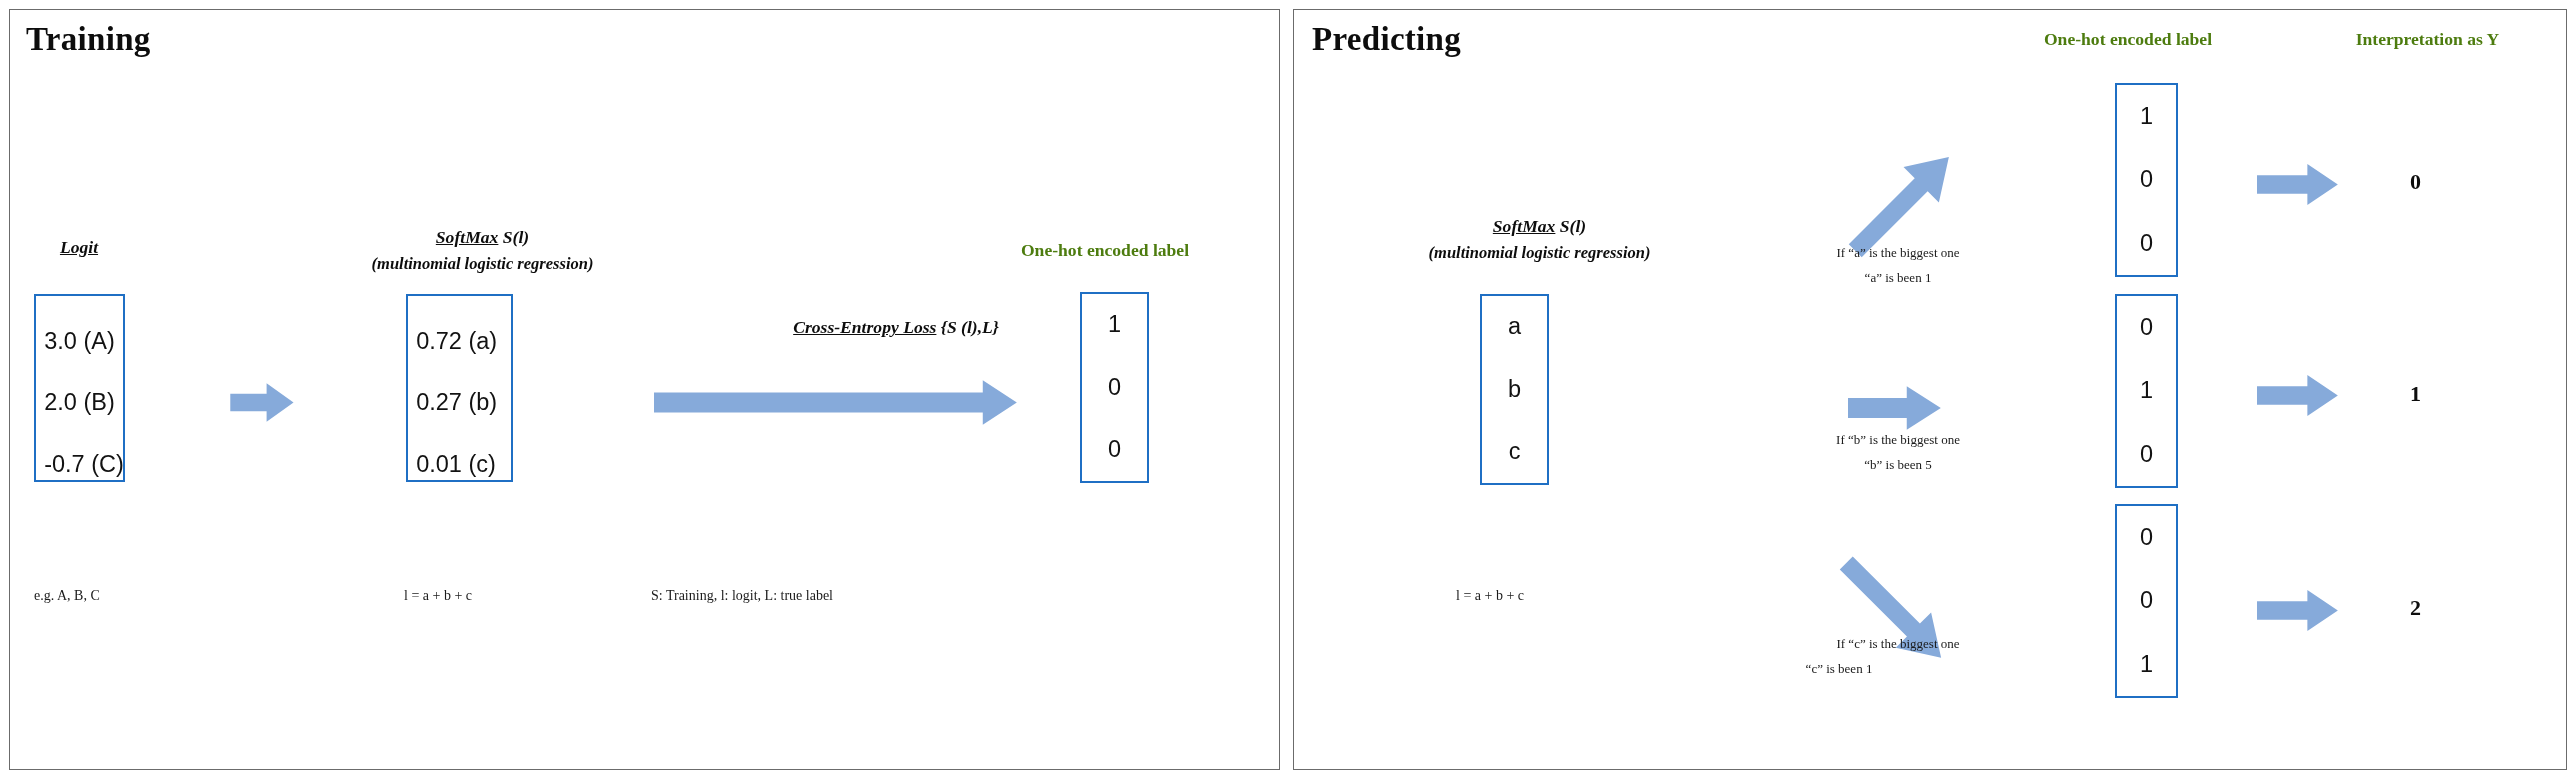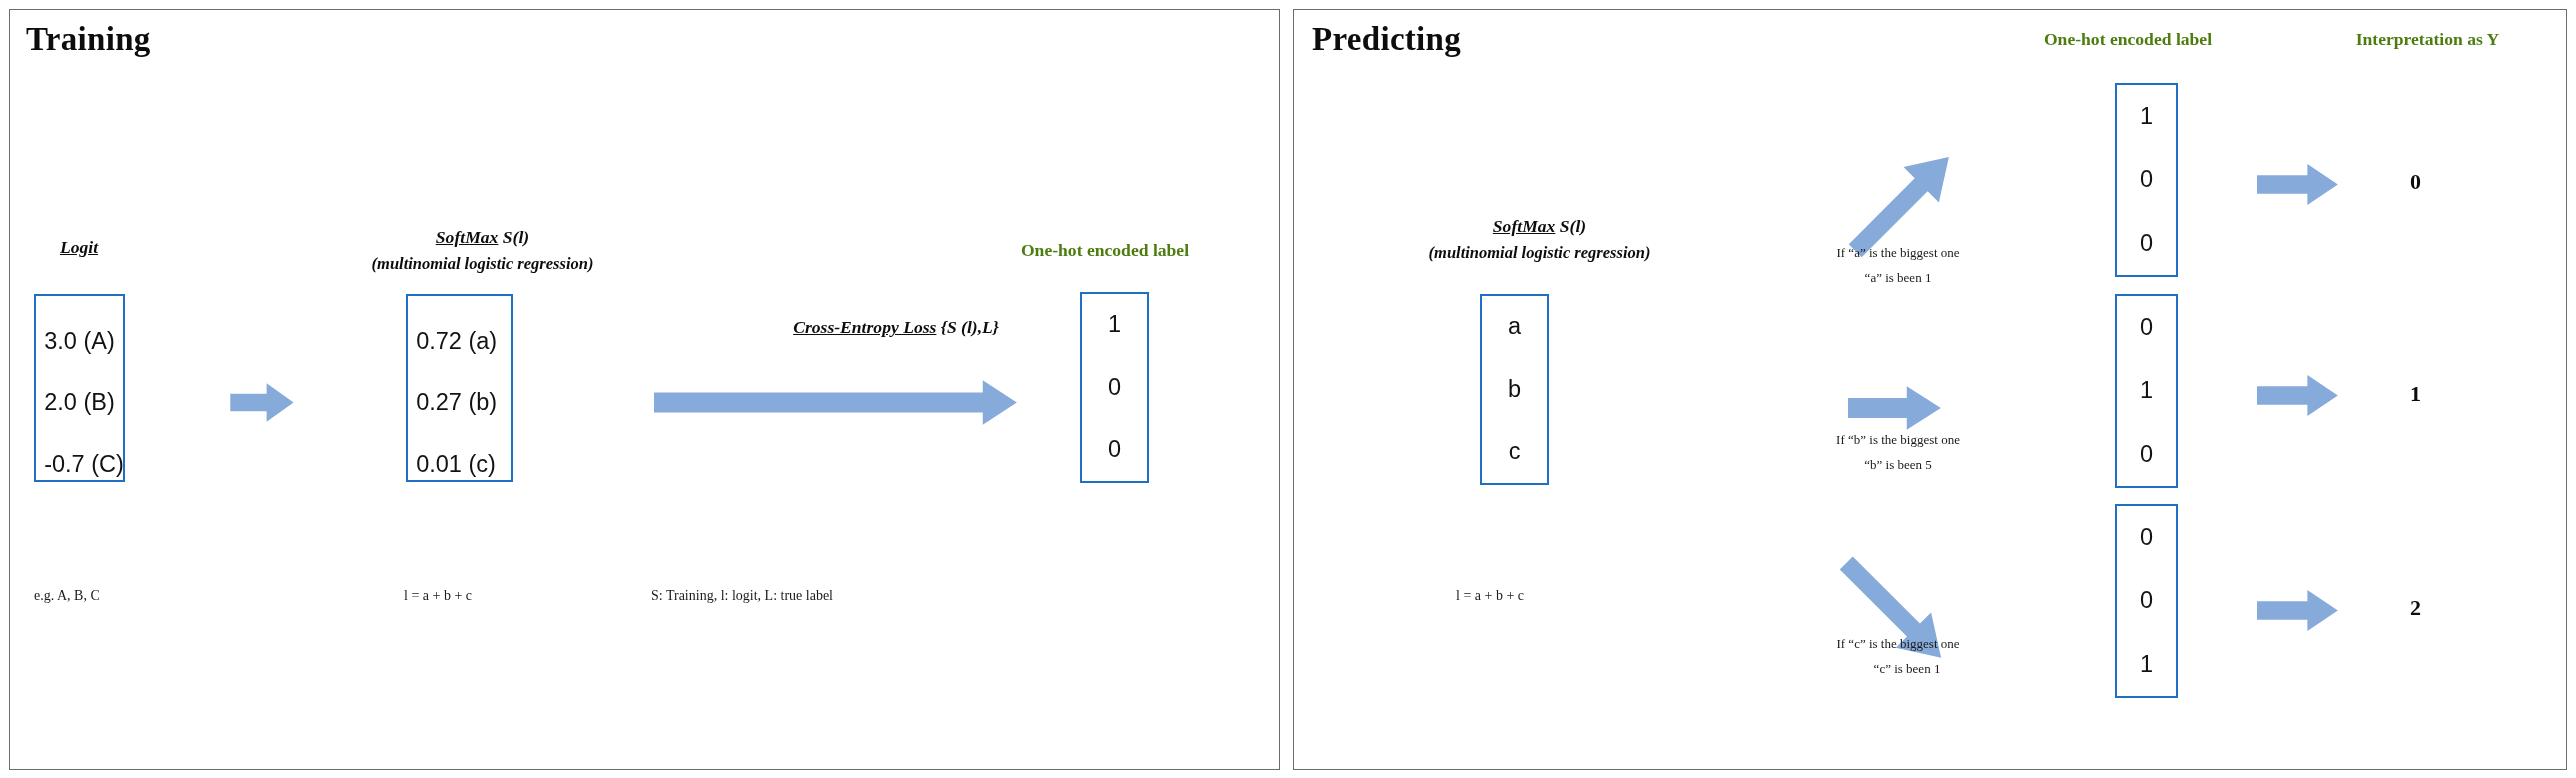--- a/index.html
+++ b/index.html
@@ -228,21 +228,21 @@
     </svg>
   </div>
   <div class="y-value" style="left:2380px; top:381px; width:71px;">1</div>
 
   <div class="arrow" style="left:1848px; top:547px;">
     <svg width="112" height="109" viewBox="0 0 190 185">
       <path d="M8,16 L122,130 L141,111 L158,188 L81,171 L100,152 L-14,38 Z" fill="#86AADA"></path>
     </svg>
   </div>
   <div class="note-line" style="left:1751px; top:636px; width:294px;">If “c” is the biggest one</div>
-  <div class="note-line" style="left:1760px; top:661px; width:294px;">“c” is been 1</div>
+  <div class="note-line" style="left:1692px; top:661px; width:294px;">“c” is been 1</div>
 
   <div class="vec-box" style="left:2115px; top:504px; width:63px; height:194px;">
     <div class="vec-cell">0</div>
     <div class="vec-cell">0</div>
     <div class="vec-cell">1</div>
   </div>
 
   <div class="arrow" style="left:2257px; top:588px;">
     <svg width="82" height="45" viewBox="0 0 140 76">
       <path d="M0,22 L86,22 L86,3 L138,38 L86,73 L86,54 L0,54 Z" fill="#86AADA"></path>

